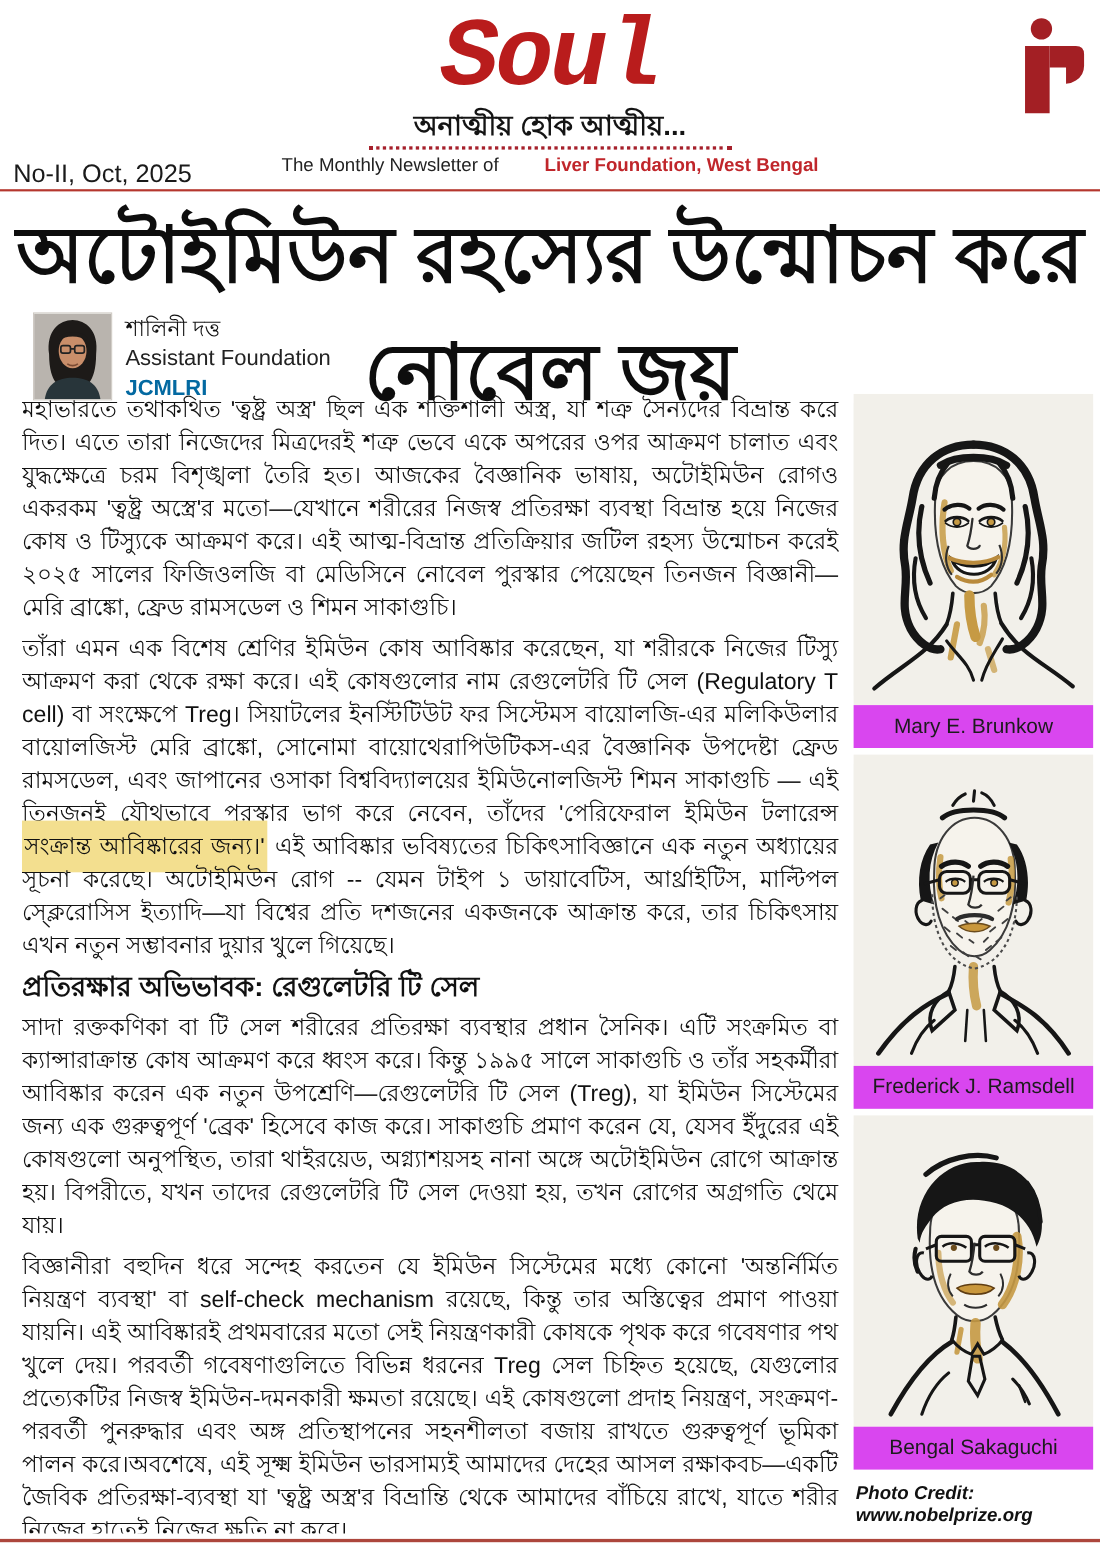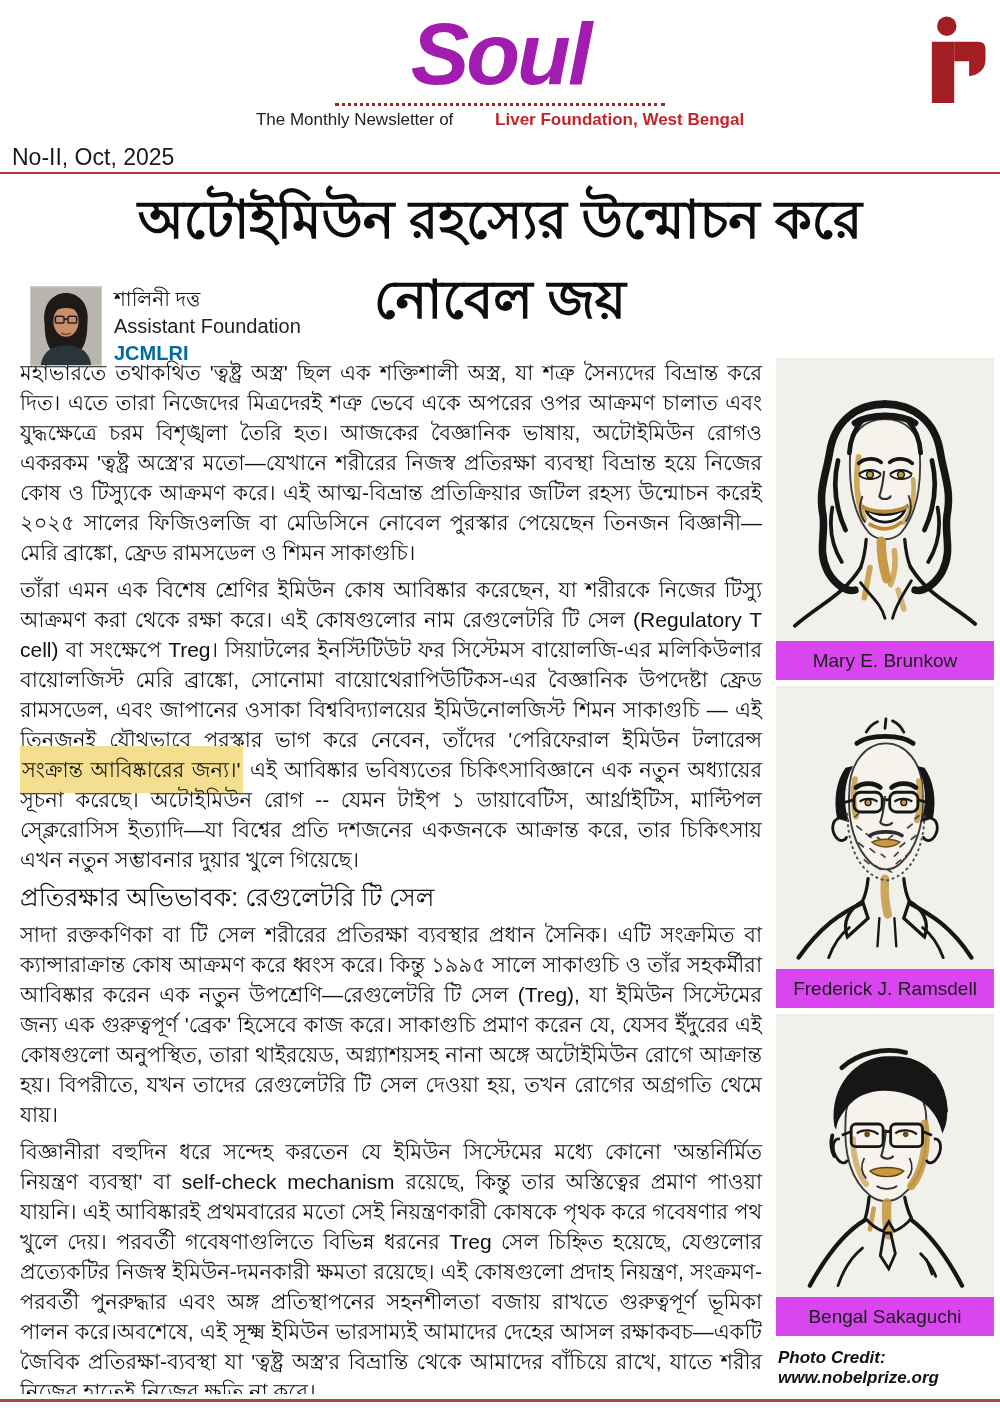--- a/index.html
+++ b/index.html
@@ -4,44 +4,44 @@
 <style>
   html,body{margin:0;padding:0;background:#ffffff;}
   .page{
     position:relative; width:1000px; height:1414px; overflow:hidden;
     background:#ffffff; font-family:"Liberation Sans", sans-serif; color:#111;
   }
   
   .issue{position:absolute; left:12px; top:144px; font-size:23px; color:#1a1a1a;}
   .brand{position:absolute; left:0; right:0; top:8px; text-align:center;}
   .soul{
-    font-family:Liberation Sans, sans-serif; font-style:italic; font-weight:700;
-    font-size:88px; line-height:1.05; color:#a21caf; letter-spacing:-3px;
+    font-family:Liberation Mono, monospace; font-style:italic; font-weight:700;
+    font-size:88px; line-height:1.05; color:#b91c1c; letter-spacing:-3px;
   }
   .tagline{font-size:25px; font-weight:700; color:#141414; margin-top:2px; line-height:1.1;}
   .tagline-rule{width:330px; margin:3px auto 4px auto; border-bottom:3px dotted #a6212c;}
   .subtitle{font-size:17px; color:#222;}
   .subtitle .org{color:#c0262b; font-weight:700;margin-left:37px;}
   .header-rule{position:absolute; left:0; right:0; top:172px; border-top:2px solid #b5372e;}
   .found-logo{position:absolute; right:10px; top:12px; width:82px; height:100px;}
   
   .headline{position:absolute; left:0; right:0; top:180px; margin:0; text-align:center;
-    font-size:53px; font-weight:800; line-height:1.5; color:#0d0d0d;}
-  
-  .author{position:absolute; left:30px; top:284px; display:flex; gap:12px; align-items:center;}
+    font-size:71px; font-weight:800; line-height:1.5; color:#0d0d0d;}
+  
+  .author{position:absolute; left:30px; top:284px; display:flex; gap:12px; align-items:flex-start;}
   .author-photo{width:70px; height:78px; display:block; border:1px solid #cfcac4;}
   .author-meta{font-size:20px; line-height:1.35; padding-top:2px;}
   .a-name{color:#111;}
   .a-title{color:#222;}
   .a-aff{color:#0369a1; font-weight:700;}
   
   .body{position:absolute; top:358px; left:20px; right:6px; bottom:20px; display:flex; gap:14px; overflow:hidden;}
   .text-col{width:742px; flex:0 0 742px; font-size:21px; line-height:30px; text-align:justify;}
   .text-col p{margin:0 0 7px 0;}
-  .sec-head{font-size:25px; font-weight:400; margin:6px 0 8px 0; line-height:1.2;}
+  .sec-head{font-size:25px; font-weight:700; margin:6px 0 8px 0; line-height:1.2;}
   .hl{background:#f3df8f; padding:12px 2px;}
   
   .figures{flex:1; display:flex; flex-direction:column;}
   .figure{margin:0 0 6px 0;}
   .portrait{width:100%; height:283px; background:#f2f0ea;}
   .portrait svg{display:block; width:100%; height:100%;}
   .figcap{text-align:center; font-size:19px; color:#1c1c1c; padding:9px 0 8px 0; background:#d946ef;}
   .credit{font-size:17px; font-weight:700; font-style:italic; color:#111; margin-top:6px; padding-left:2px;}
   
   .bottom-rule{position:absolute; left:0; right:0; bottom:12px; border-top:3px solid #ad473d;}
@@ -49,20 +49,21 @@
 </head>
 <body>
 
 <div class="page">
 
   <header>
     <div class="issue">No-II, Oct, 2025</div>
 
     <div class="brand">
       <div class="soul">Soul</div>
+      <div class="tagline">অনাত্মীয় হোক আত্মীয়...</div>
       <div class="tagline-rule"></div>
       <div class="subtitle"><span>The Monthly Newsletter of </span><span class="org">Liver Foundation, West Bengal</span></div>
     </div>
 
     <svg class="found-logo" viewBox="0 0 110 130" aria-hidden="true">
       <circle cx="52" cy="17" r="13" fill="#a31f24"></circle>
       <path d="M32,38 L62,38 L62,120 L32,120 Z" fill="#a31f24"></path>
       <path d="M62,38 L94,38 Q104,38 104,48 L104,62 Q104,74 94,80 Q88,84 82,84 L82,64 L62,64 Z" fill="#a31f24"></path>
     </svg>
 

